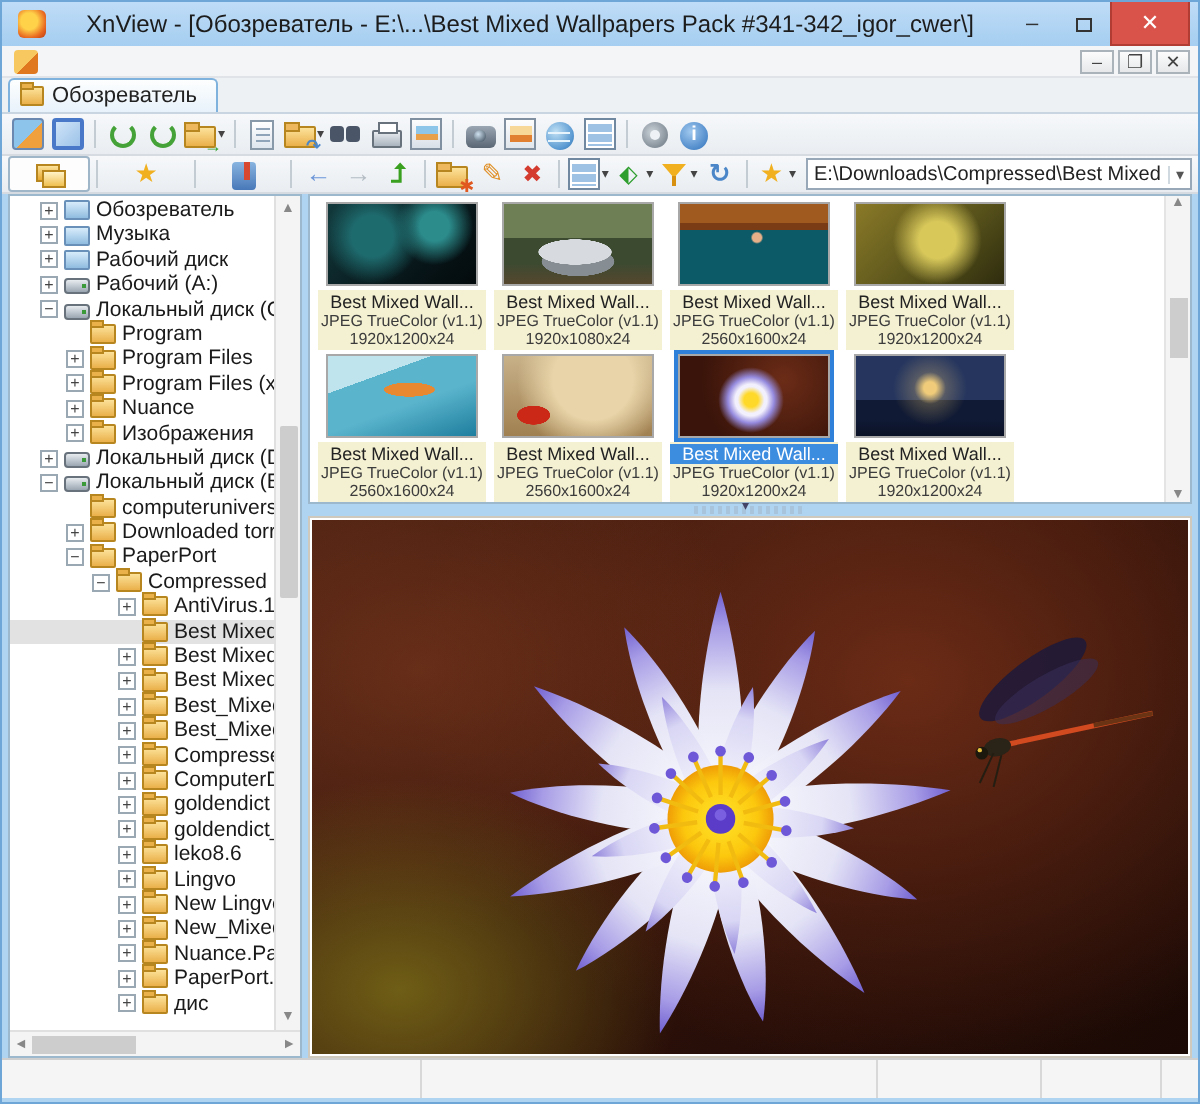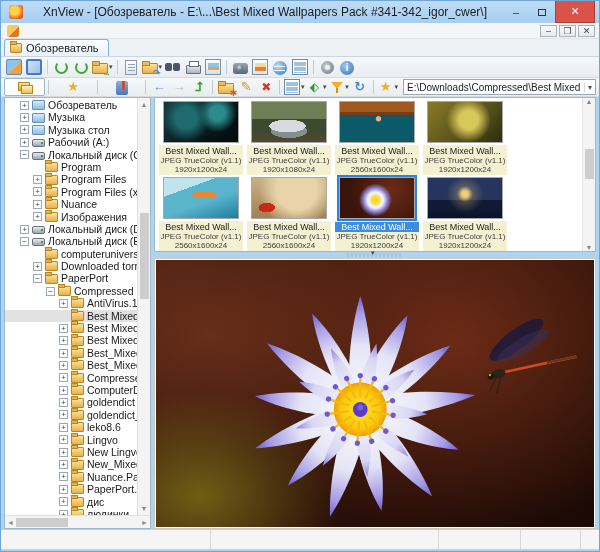--- a/index.html
+++ b/index.html
@@ -327,21 +327,21 @@
     <span class="tlabel">Обозреватель</span>
   </div>
             <div class="trow" style="padding-left: 15px;">
     <span class="exp">+</span>
     <span class="fico lib"></span>
     <span class="tlabel">Музыка</span>
   </div>
             <div class="trow" style="padding-left: 15px;">
     <span class="exp">+</span>
     <span class="fico lib"></span>
-    <span class="tlabel">Музыка стол</span>
+    <span class="tlabel">Рабочий диск</span>
   </div>
             <div class="trow" style="padding-left: 15px;">
     <span class="exp">+</span>
     <span class="fico drive"></span>
     <span class="tlabel">Рабочий (A:)</span>
   </div>
             <div class="trow" style="padding-left: 15px;">
     <span class="exp">−</span>
     <span class="fico drive"></span>
     <span class="tlabel">Локальный диск (C:)</span>
@@ -478,25 +478,20 @@
   </div>
             <div class="trow" style="padding-left: 54px;">
     <span class="exp">+</span>
     <span class="fico folder"></span>
     <span class="tlabel">PaperPort.P</span>
   </div>
             <div class="trow" style="padding-left: 54px;">
     <span class="exp">+</span>
     <span class="fico folder"></span>
     <span class="tlabel">дис</span>
-  </div>
-            <div class="trow" style="padding-left: 54px;">
-    <span class="exp">+</span>
-    <span class="fico folder"></span>
-    <span class="tlabel">людинки</span>
   </div>
           </div>
         <div class="vscroll">
           <span class="sarr">▲</span>
           <span class="strack">
               <span class="sthumb" style="position:absolute;top:26%;height:86px;"></span>
             </span>
           <span class="sarr">▼</span>
         </div>
       </div>

